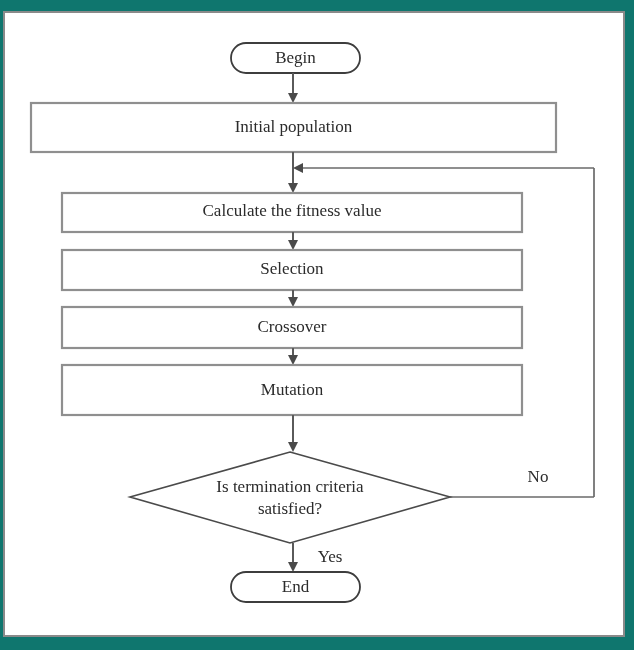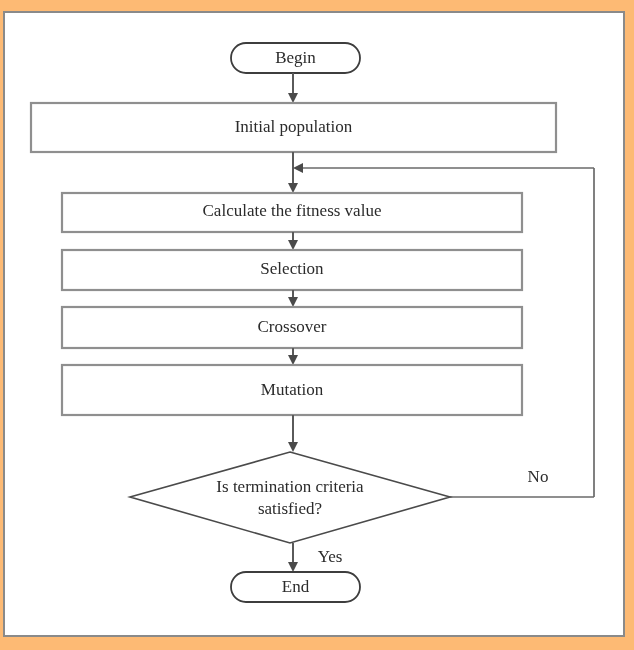--- a/index.html
+++ b/index.html
@@ -4,21 +4,21 @@
 <style>
   html, body {
     margin: 0;
     padding: 0;
     background: #ffffff;
   }
   #page {
     position: relative;
     width: 634px;
     height: 650px;
-    background: #fdba74;
+    background: #0f766e;
     font-family: "Liberation Serif", "DejaVu Serif", serif;
     overflow: hidden;
   }
   #frame {
     position: absolute;
     left: 3px;
     top: 11px;
     width: 622px;
     height: 626px;
     border: 2px solid #8a8a8a;

